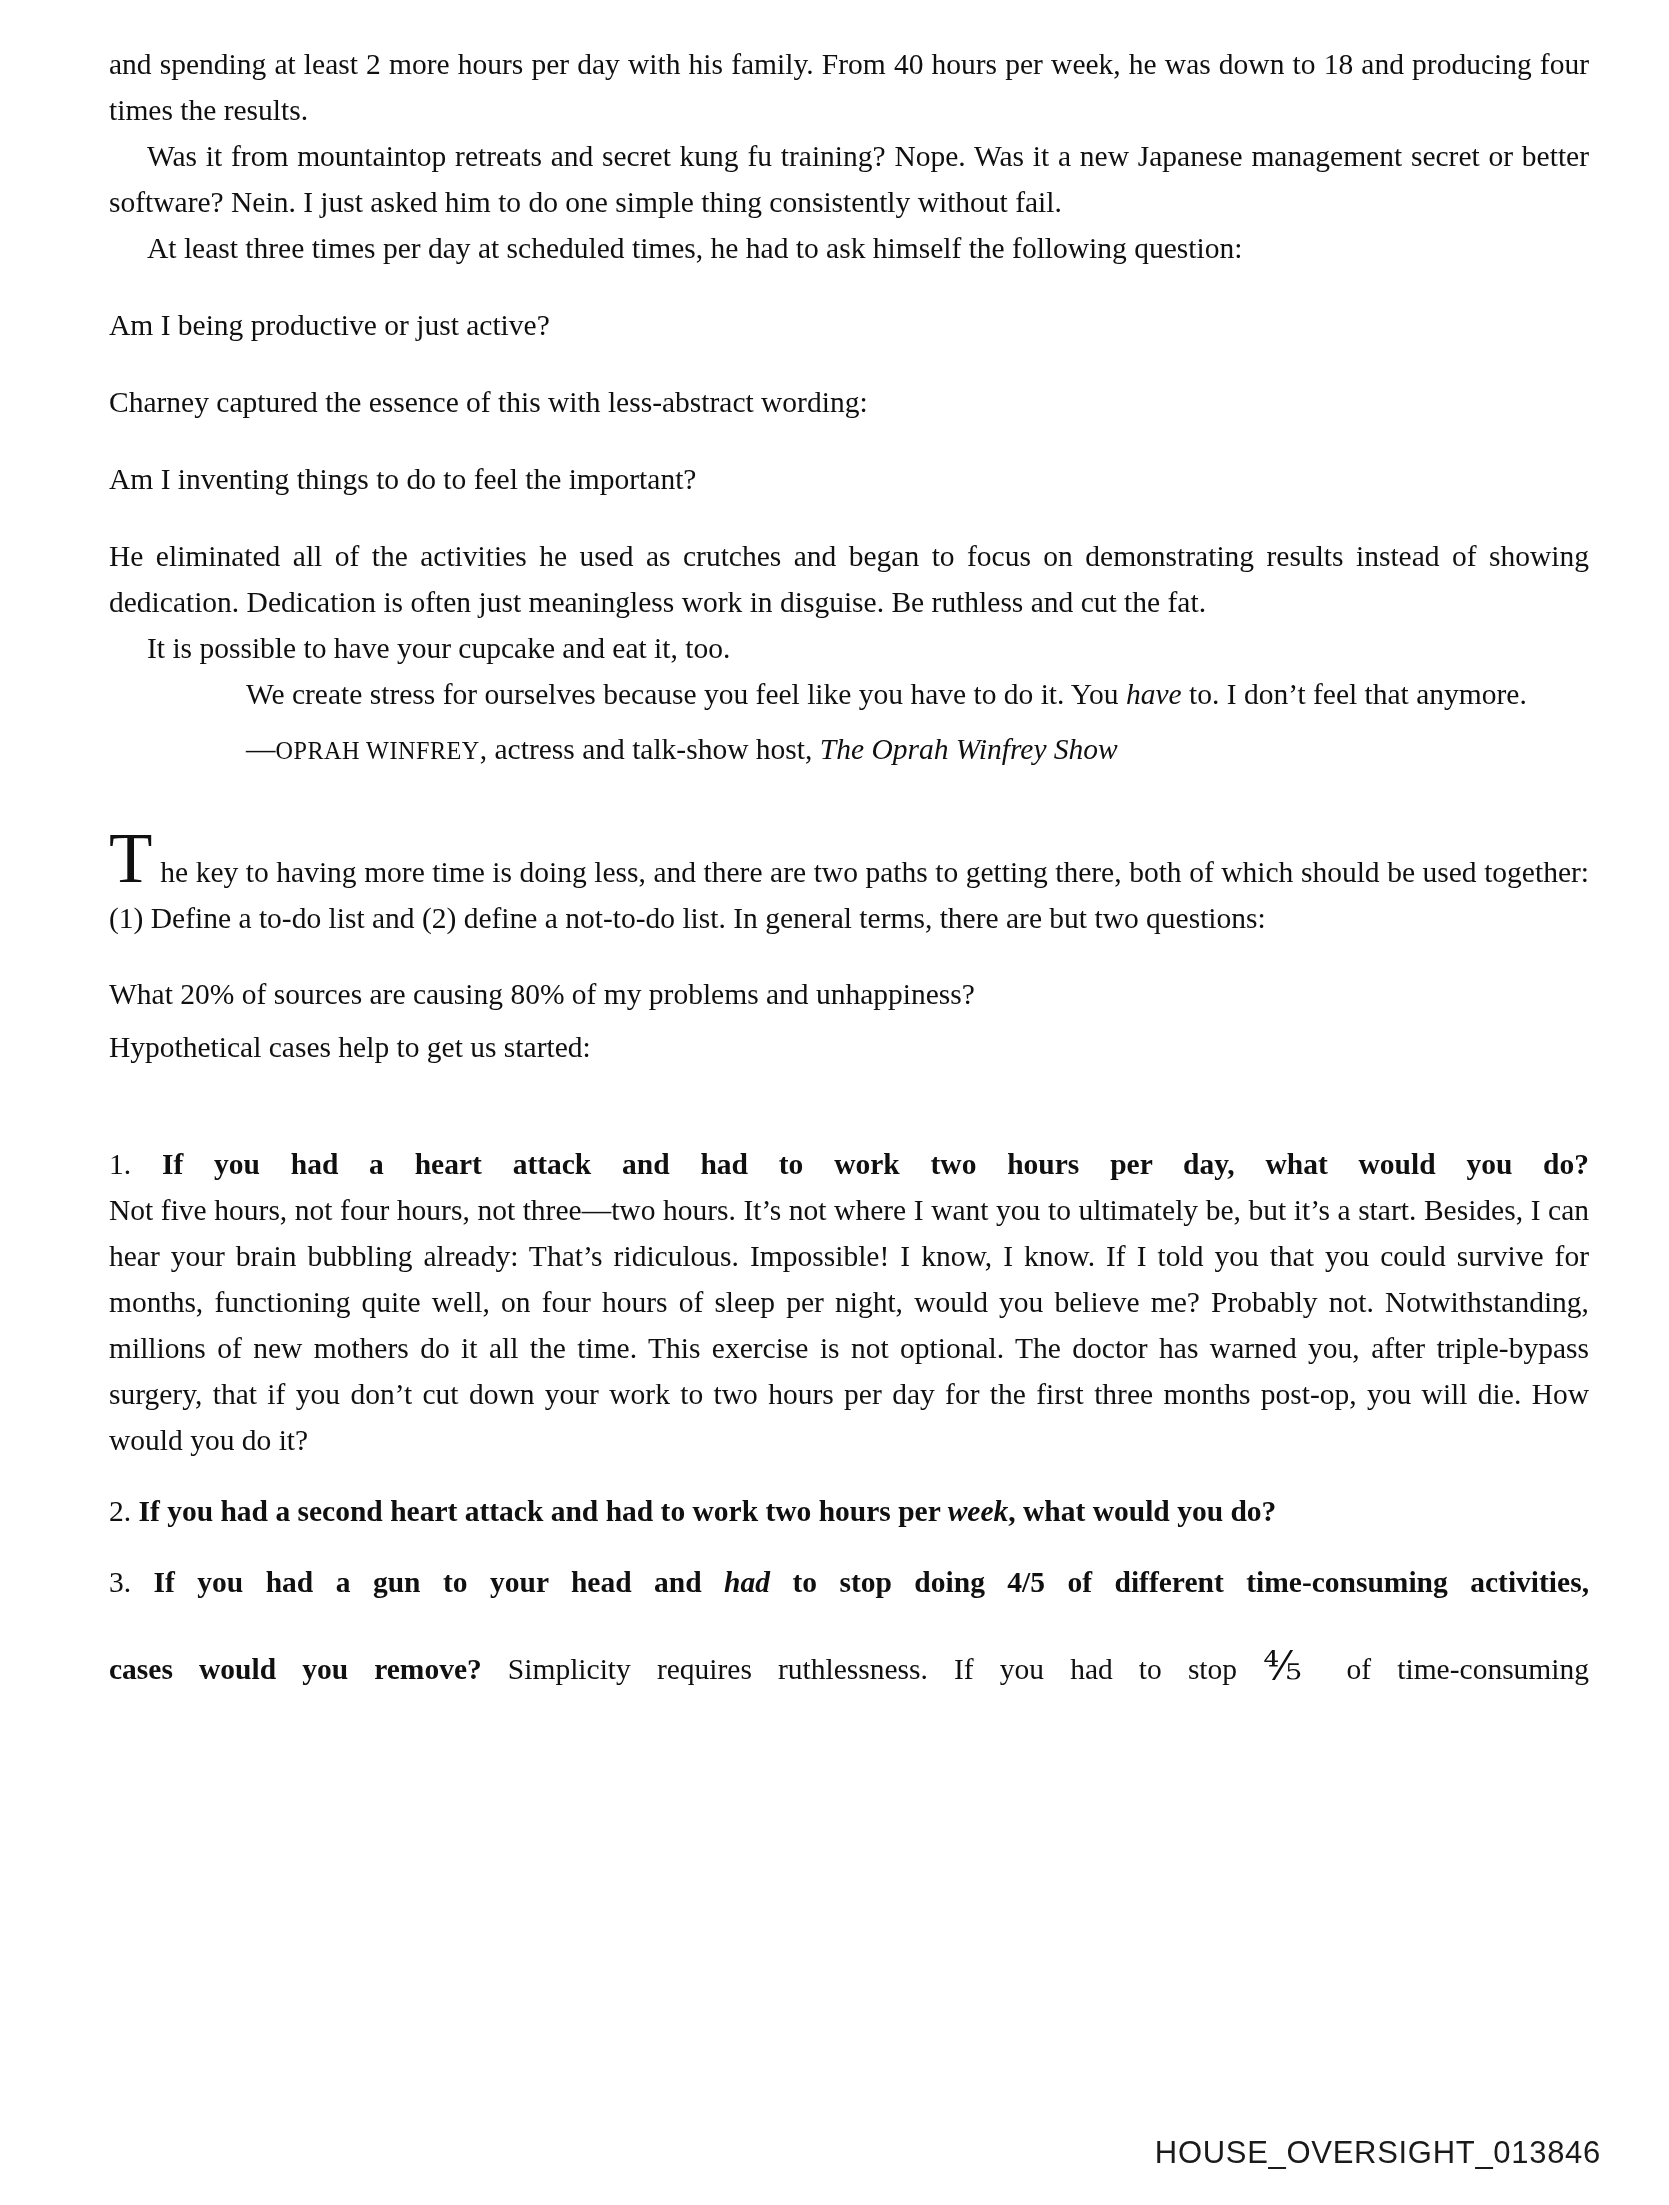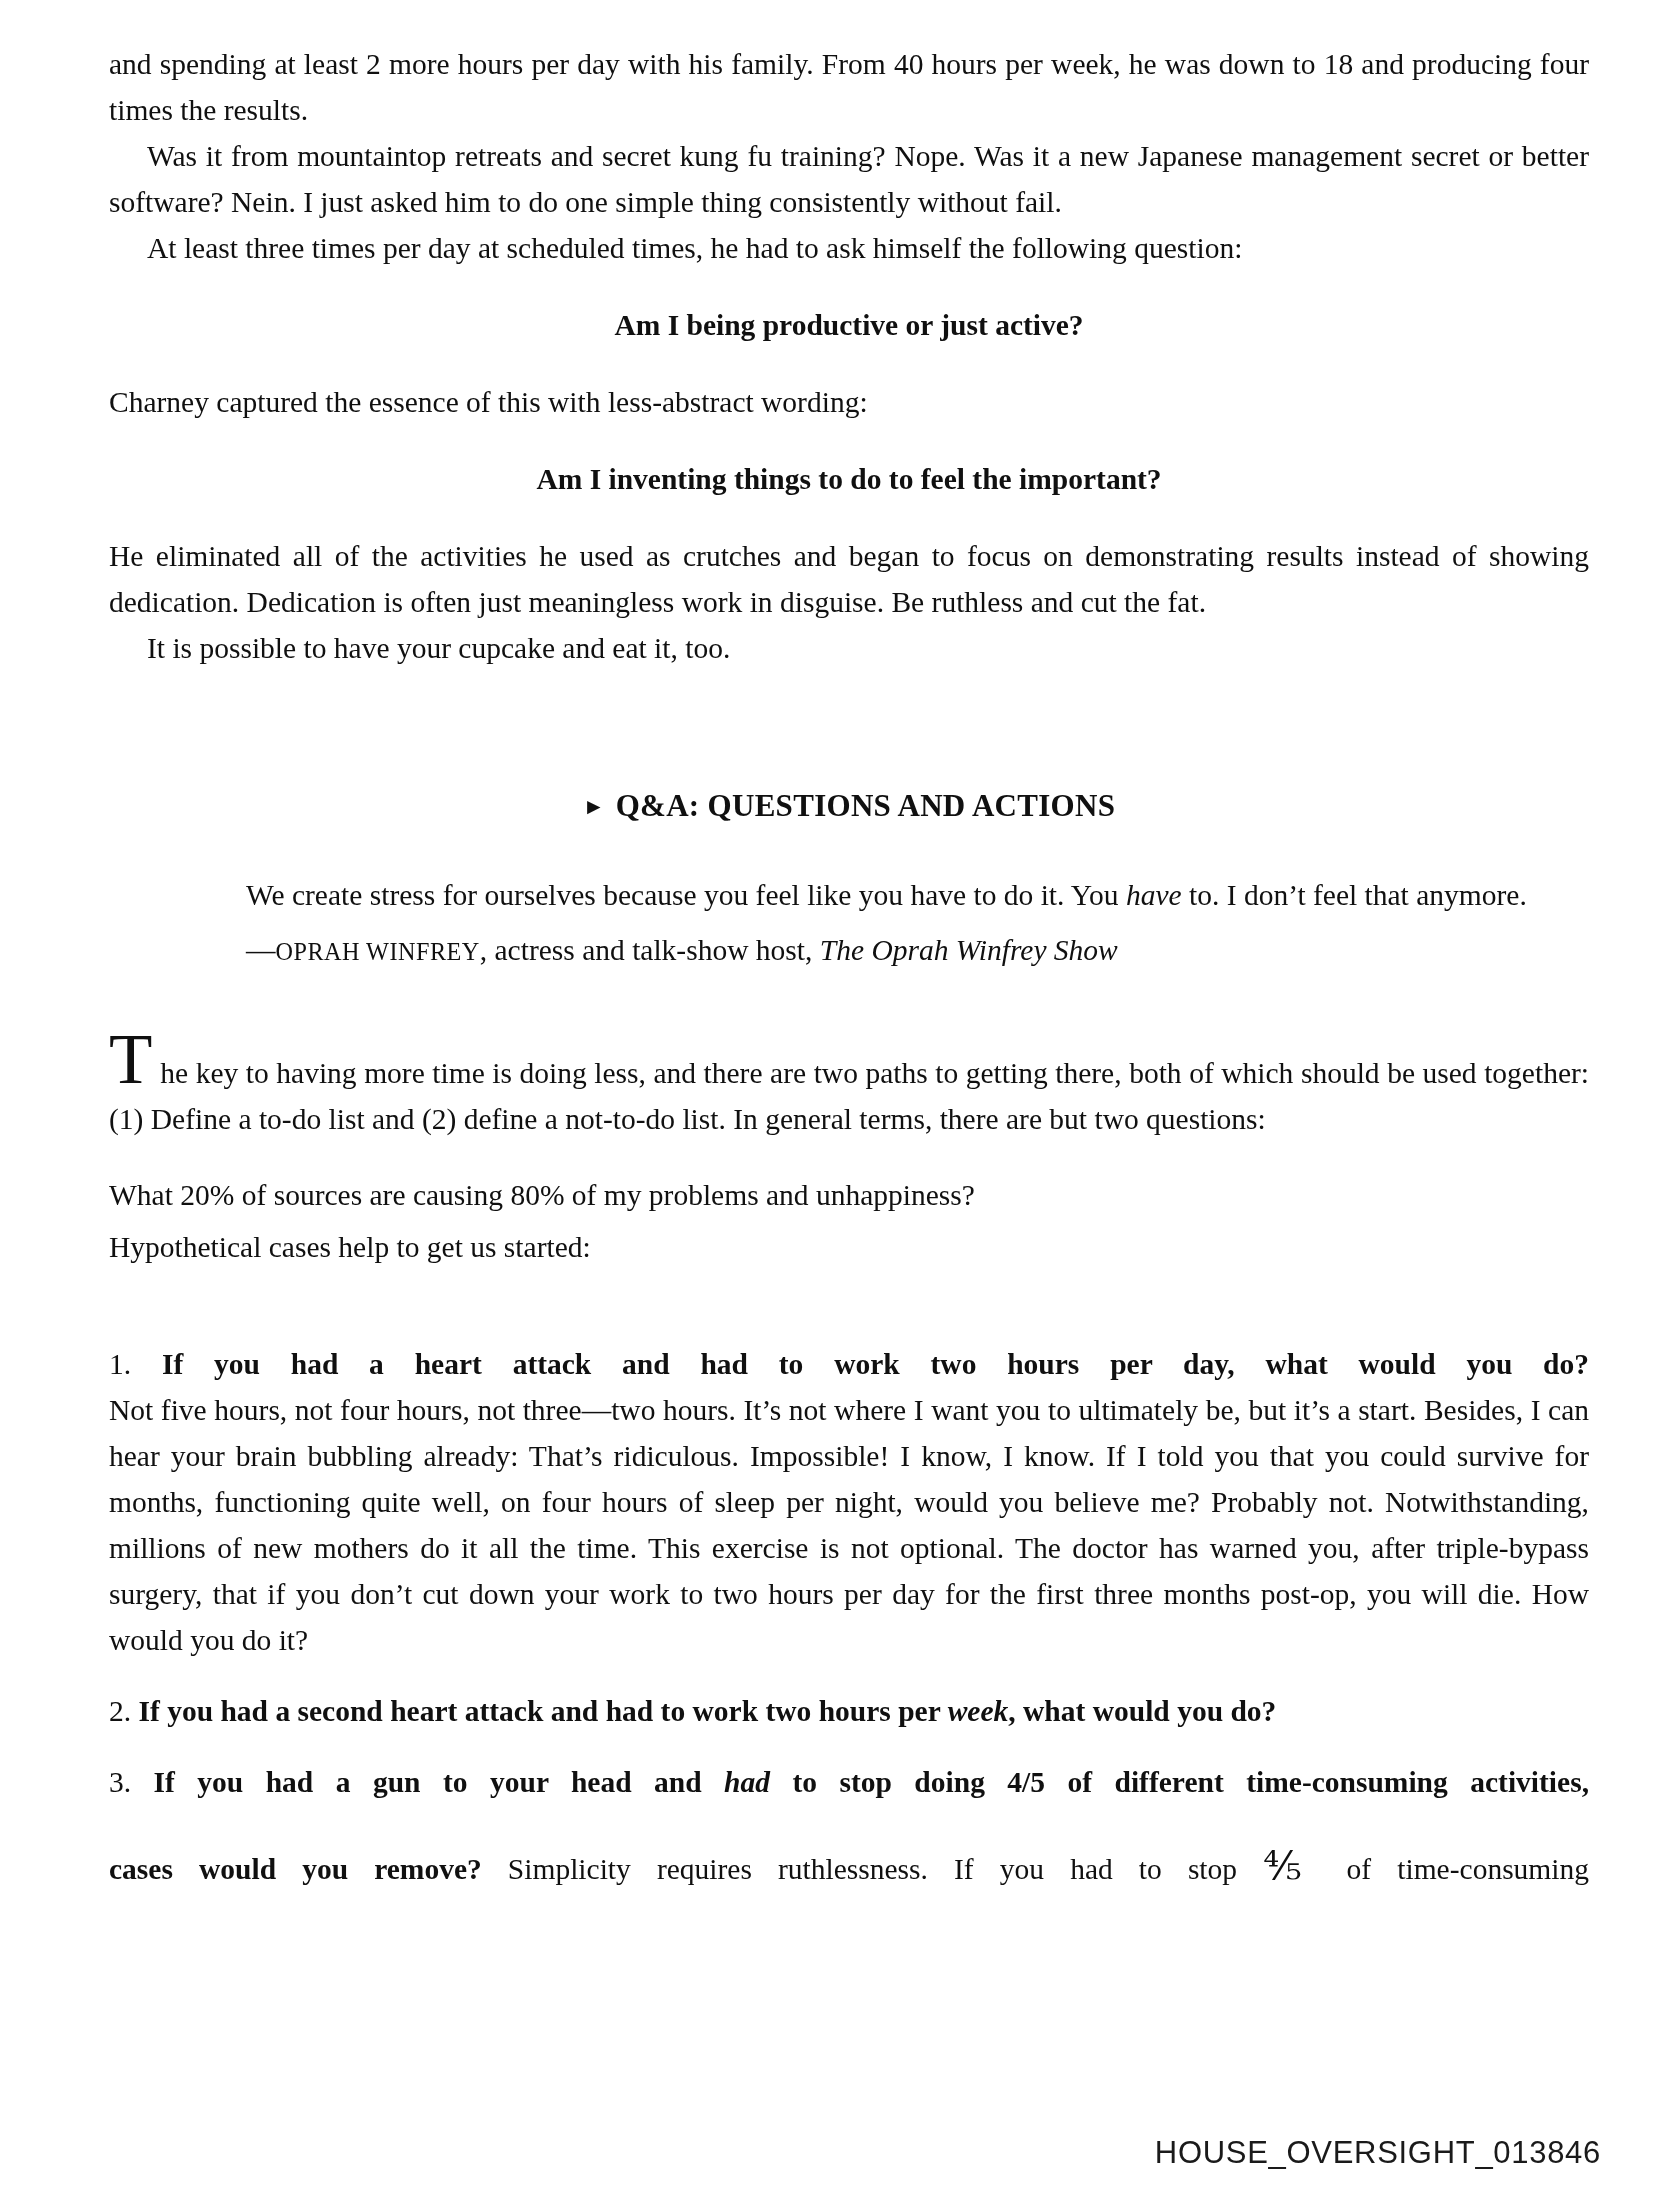--- a/index.html
+++ b/index.html
@@ -17,22 +17,22 @@
     padding: 41px 80px 0 109px;
     box-sizing: border-box;
     overflow: hidden;
   }
 
   .para { margin: 0; text-align: justify; }
   .indent { text-indent: 38px; }
 
   .pullquote {
     margin: 31px 0;
-    text-align: center;
-    font-weight: bold;
+    text-align: left;
+    font-weight: normal;
   }
 
   .section-heading {
     margin: 111px 0 41px 0;
     text-align: center;
     font-weight: bold;
     font-size: 31px;
     letter-spacing: 0.3px;
   }
   .arrow {
@@ -106,23 +106,20 @@
   <p class="pullquote">Am I being productive or just active?</p>
 
   <p class="para">Charney captured the essence of this with less-abstract wording:</p>
 
   <p class="pullquote">Am I inventing things to do to feel the important?</p>
 
   <p class="para">He eliminated all of the activities he used as crutches and began to focus on demonstrating results instead of showing dedication. Dedication is often just meaningless work in disguise. Be ruthless and cut the fat.</p>
 
   <p class="para indent">It is possible to have your cupcake and eat it, too.</p>
 
-  <h2 class="section-heading">
-    <span class="arrow">►</span><span>Q&amp;A: QUESTIONS AND ACTIONS</span>
-  </h2>
 
   <div class="blockquote">
     <p class="quote-text"><span>We create stress for ourselves because you feel like you have to do it. You </span><em>have</em><span> to. I don’t feel that anymore.</span></p>
     <p class="quote-attr"><span>—</span><span class="smallcaps">OPRAH WINFREY</span><span>, actress and talk-show host, </span><em>The Oprah Winfrey Show</em></p>
   </div>
 
   <p class="para dropcap-para"><span class="dropcap">T</span><span>he key to having more time is doing less, and there are two paths to getting there, both of which should be used together: (1) Define a to-do list and (2) define a not-to-do list. In general terms, there are but two questions:</span></p>
 
   <div class="questions-block">
     <p class="question-line">What 20% of sources are causing 80% of my problems and unhappiness?</p>

